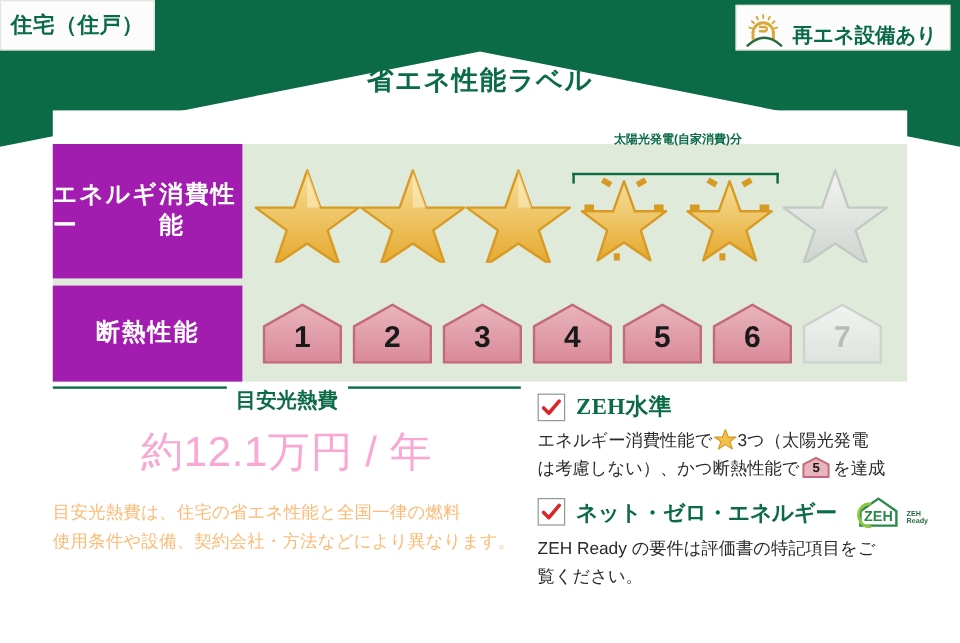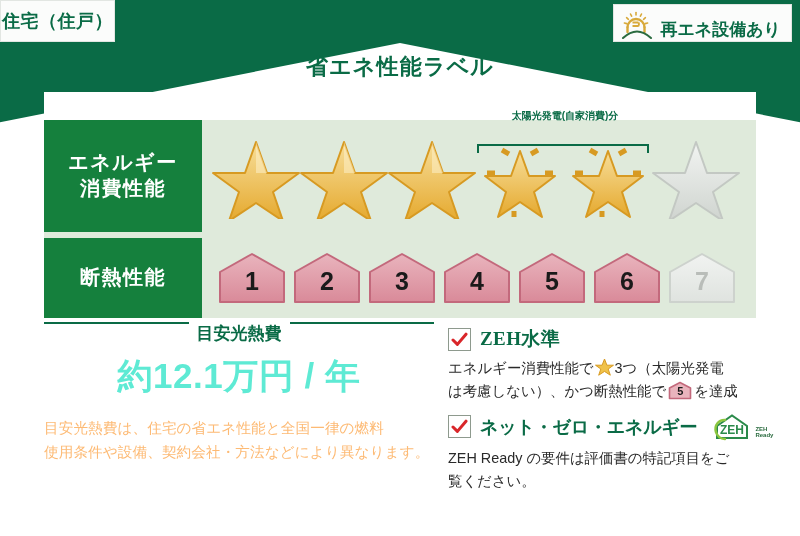--- a/index.html
+++ b/index.html
@@ -16,21 +16,21 @@
     background:#ffffff;
     clip-path:polygon(0% 22.8%, 50% 8.0%, 100% 22.8%, 100% 100%, 0% 100%);
   }
   .inner-white{
     position:absolute;left:44px;top:92px;width:712px;height:420px;
     background:#ffffff;
   }
 
   
   .tag-jutaku{
-    position:absolute;left:0px;top:0px;width:115px;height:42px;
+    position:absolute;left:0px;top:0px;width:129px;height:42px;
     background:#fbfcfb;border:1px solid #e2e6e2;
     display:flex;align-items:center;justify-content:center;
     box-sizing:border-box;
   }
   .tag-jutaku span{
     font-size:18px;font-weight:bold;color:#0a6b46;letter-spacing:.5px;
   }
 
   
   .badge-renew{
@@ -61,22 +61,22 @@
   
   .panel{
     position:absolute;left:44px;top:120px;width:712px;height:198px;
     background:#dfeadb;
   }
   .row{position:absolute;left:0;width:712px;display:flex;align-items:stretch;}
   .row-energy{top:0px;height:112px;}
   .row-insul{top:118px;height:80px;}
 
   .rowlabel{
-    width:158px;flex:0 0 158px;background:#15803d;
-    display:flex;flex-direction:column;align-items:center;justify-content:center;
+    width:158px;flex:0 0 158px;background:#a21caf;
+    display:flex;flex-direction:row;align-items:center;justify-content:center;
     color:#fff;font-weight:bold;letter-spacing:1.5px;
   }
   .rowlabel .l1{font-size:20px;line-height:1.28;}
   .rowvalue{flex:1 1 auto;position:relative;}
 
   
   .stars{
     position:absolute;left:0;top:0;right:0;bottom:0;
     display:flex;align-items:center;padding-left:10px;box-sizing:border-box;
   }
@@ -118,21 +118,21 @@
   .cost{
     position:absolute;left:44px;top:322px;width:390px;
   }
   .cost-head{
     display:flex;align-items:flex-start;gap:8px;justify-content:center;
     font-size:17px;font-weight:bold;color:#0a6b46;
   }
   .cost-head .rule{flex:1 1 auto;height:2px;background:#0a6b46;}
   .cost-head .ctext{white-space:nowrap;}
   .cost-value{
-    text-align:center;font-size:35px;font-weight:bold;color:#5eead4;
+    text-align:center;font-size:35px;font-weight:normal;color:#f9a8d4;
     margin-top:8px;letter-spacing:.5px;
   }
   .cost-note{
     margin-top:16px;font-size:14.6px;color:#fdba74;line-height:1.66;
     letter-spacing:.1px;
   }
 
   
   .zeh{
     position:absolute;left:448px;top:326px;width:312px;

